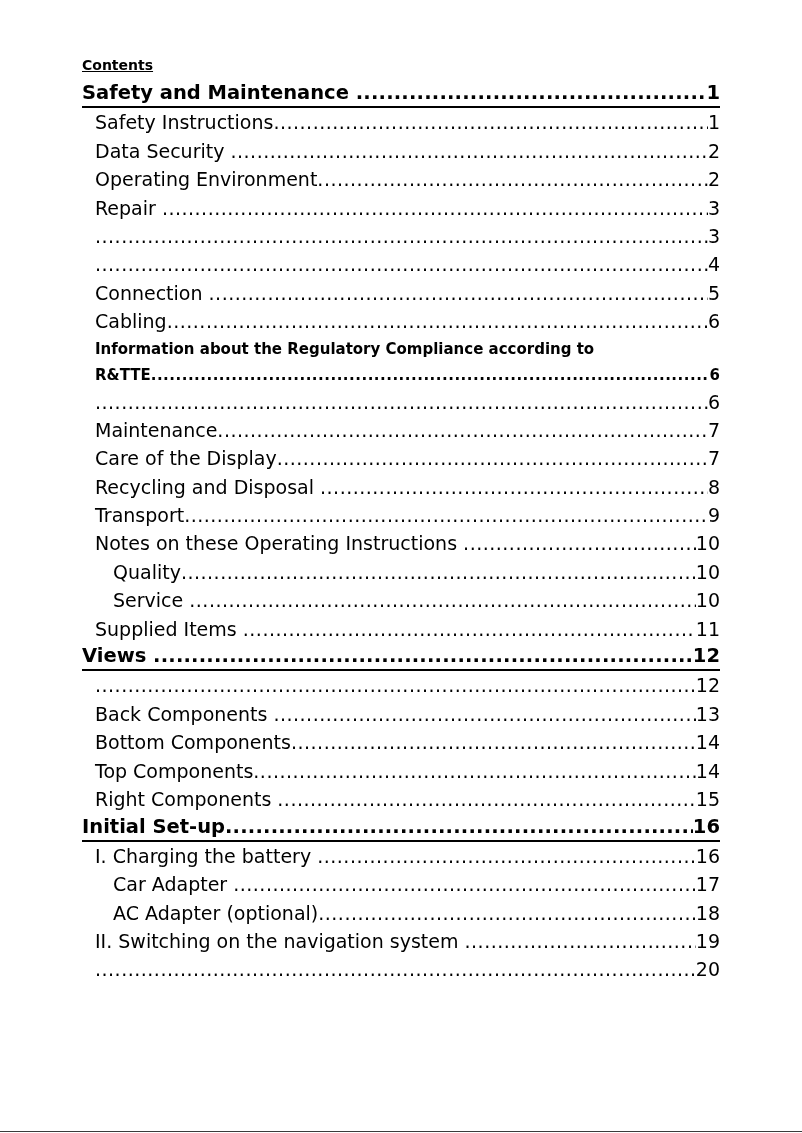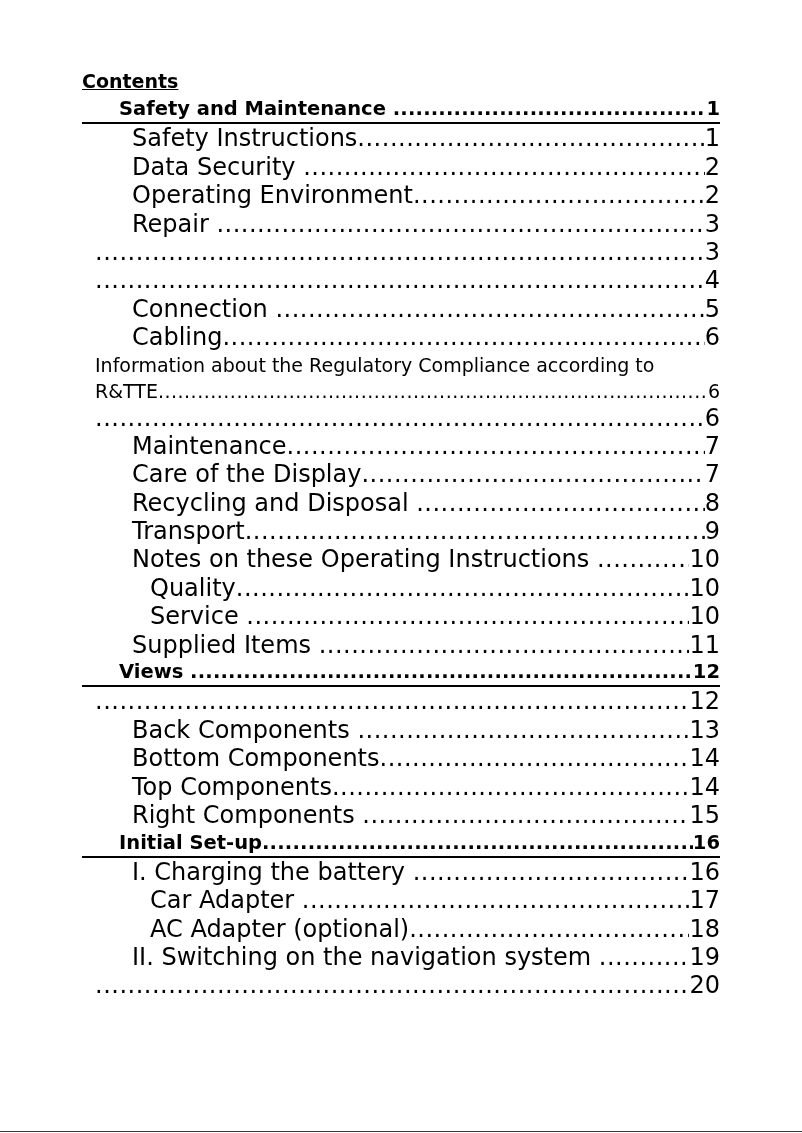--- a/index.html
+++ b/index.html
@@ -21,45 +21,44 @@
   }
   .toc {
     position: absolute;
     left: 82px;
     top: 52px;
     width: 638px;
   }
 
   
   .contents-title {
-    font-size: 19px;
+    font-size: 14px;
     font-weight: bold;
     line-height: 26px;
     text-decoration: underline;
     display: inline-block;
     letter-spacing: 0px;
-    margin: 16px 0 2px 0;
+    margin: 0 0 2px 0;
   }
 
   
   .toc-row {
     display: flex;
     align-items: flex-end;
     width: 100%;
     box-sizing: border-box;
     line-height: 28.4px;
     height: 28.4px;
-    font-size: 24px;
+    font-size: 19px;
     white-space: nowrap;
     overflow: hidden;
   }
   .toc-row .label {
     flex: 0 0 auto;
     white-space: pre;
-    margin-left: 37px;
   }
   .toc-row .leader {
     flex: 1 1 auto;
     overflow: hidden;
     white-space: nowrap;
     letter-spacing: 0.5px;
     min-width: 6px;
   }
   .toc-row .page-num {
     flex: 0 0 auto;
@@ -85,22 +84,23 @@
   }
   
   .level-2 {
     padding-left: 31px;
     font-weight: normal;
   }
 
   
   .toc-wrap {
     padding-left: 13px;
-    font-size: 19px;
+    font-size: 15px;
     line-height: 26px;
+    font-weight: bold;
   }
   .toc-wrap .wrap-first {
     white-space: nowrap;
   }
   .toc-wrap .wrap-second {
     display: flex;
     align-items: flex-end;
     width: 100%;
     box-sizing: border-box;
     white-space: nowrap;

